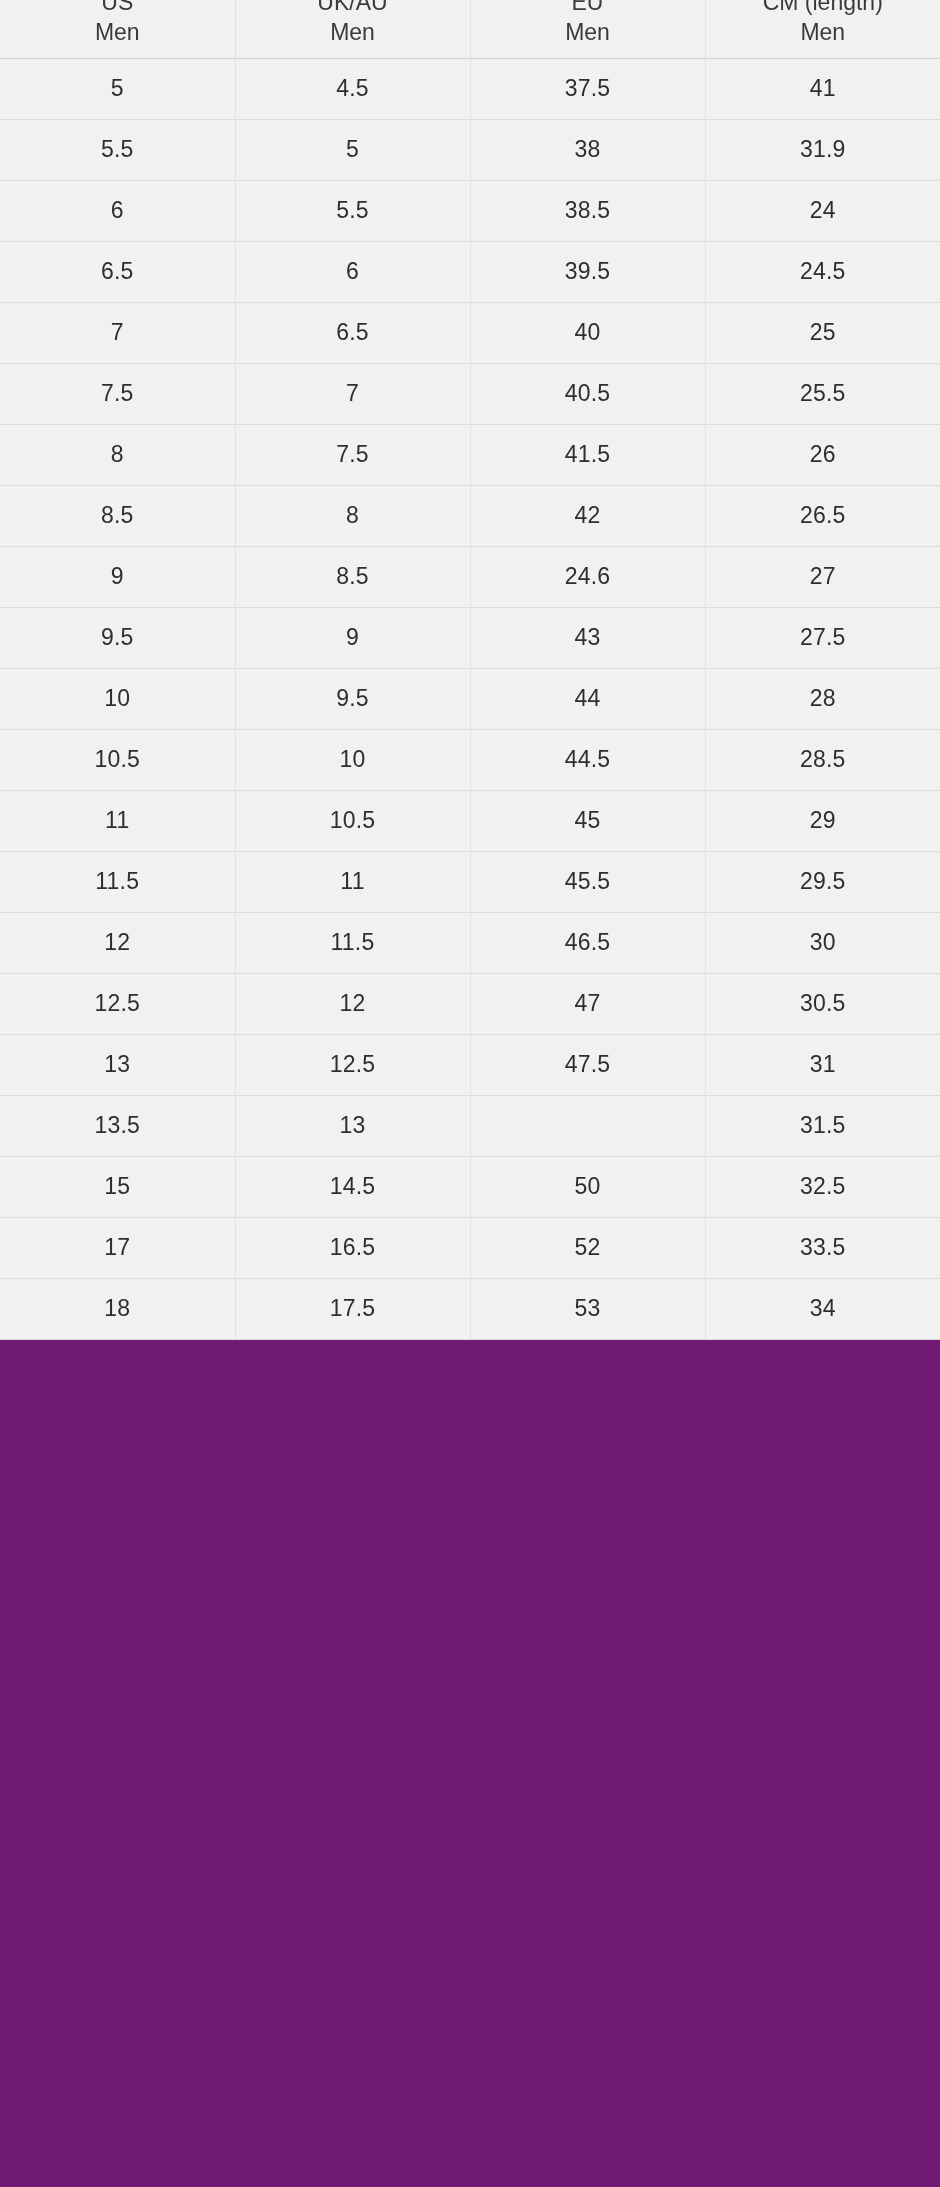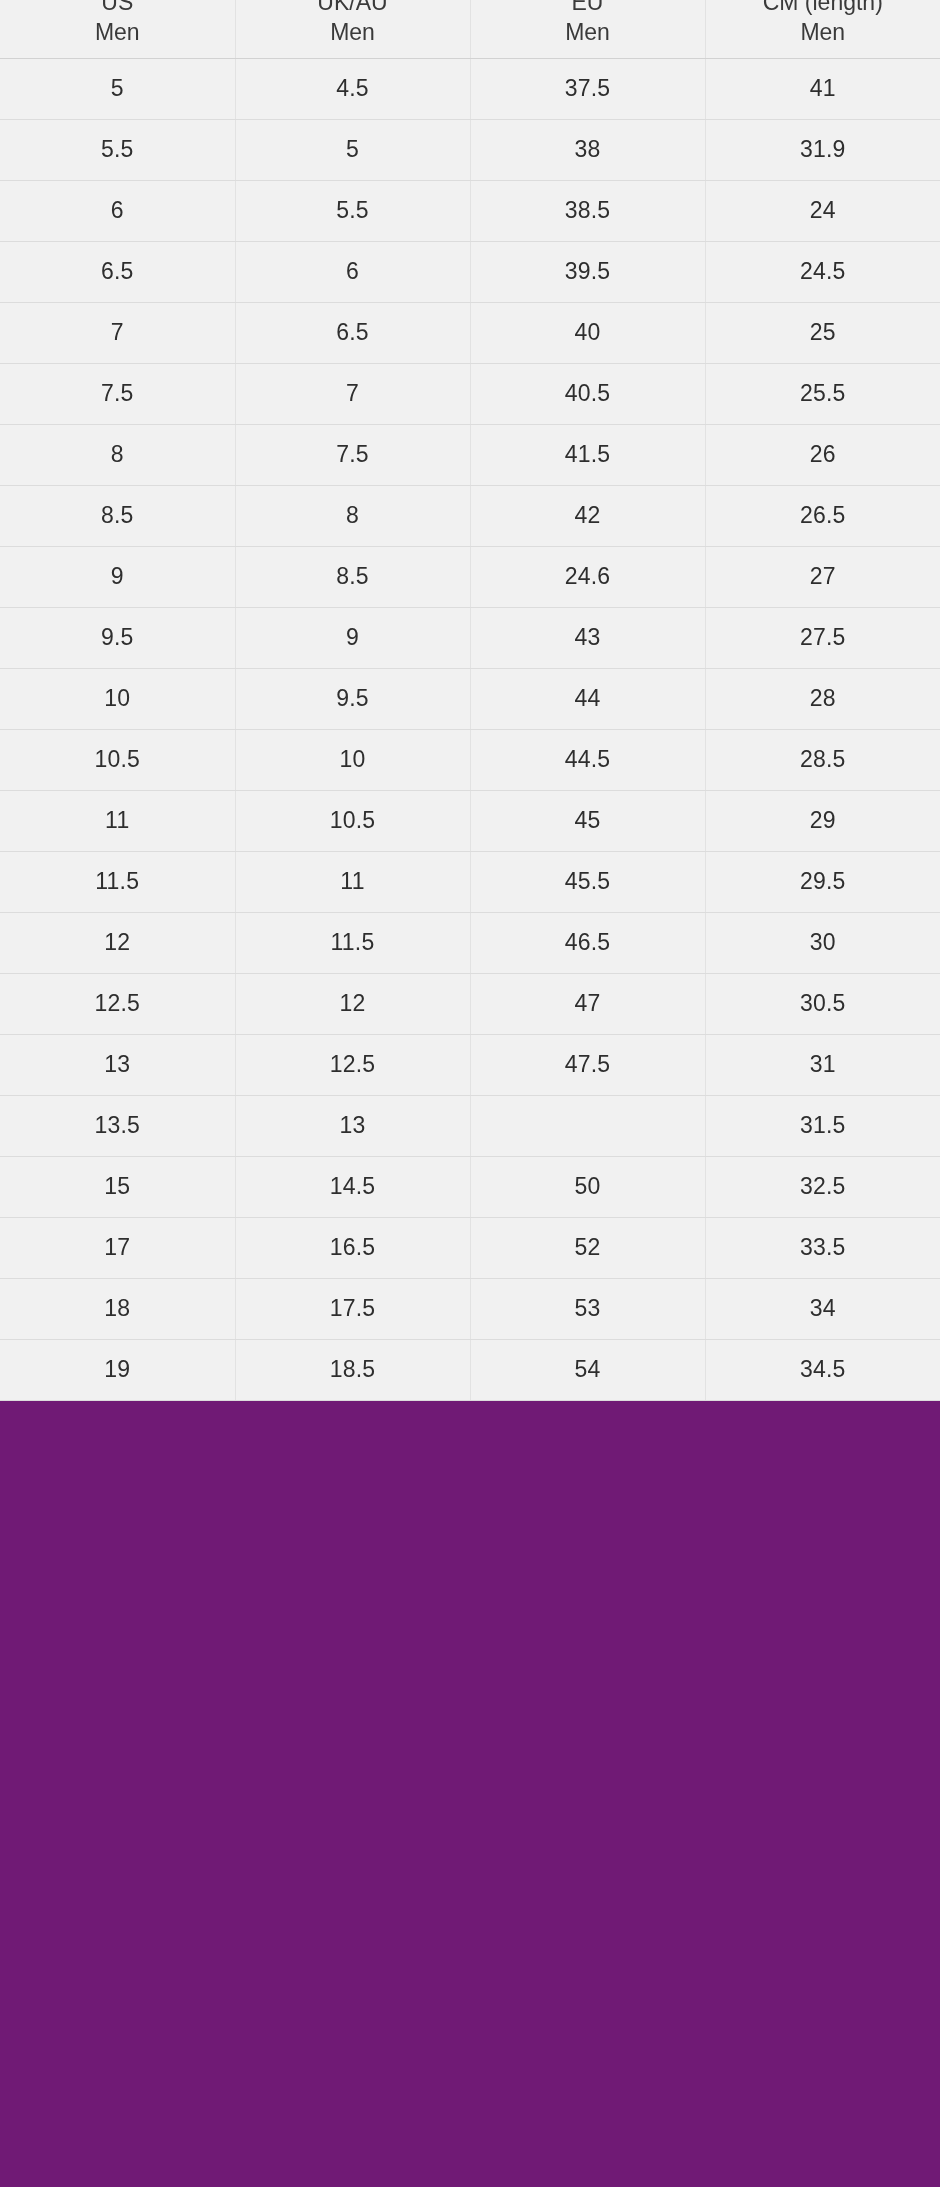--- a/index.html
+++ b/index.html
@@ -220,21 +220,15 @@
           <td>16.5</td>
           <td>52</td>
           <td>33.5</td>
         </tr>
         <tr>
           <td>18</td>
           <td>17.5</td>
           <td>53</td>
           <td>34</td>
         </tr>
-        <tr>
-          <td>19</td>
-          <td>18.5</td>
-          <td>54</td>
-          <td>34.5</td>
-        </tr>
       </tbody>
   </table>
 </div>
 
 </body></html>

